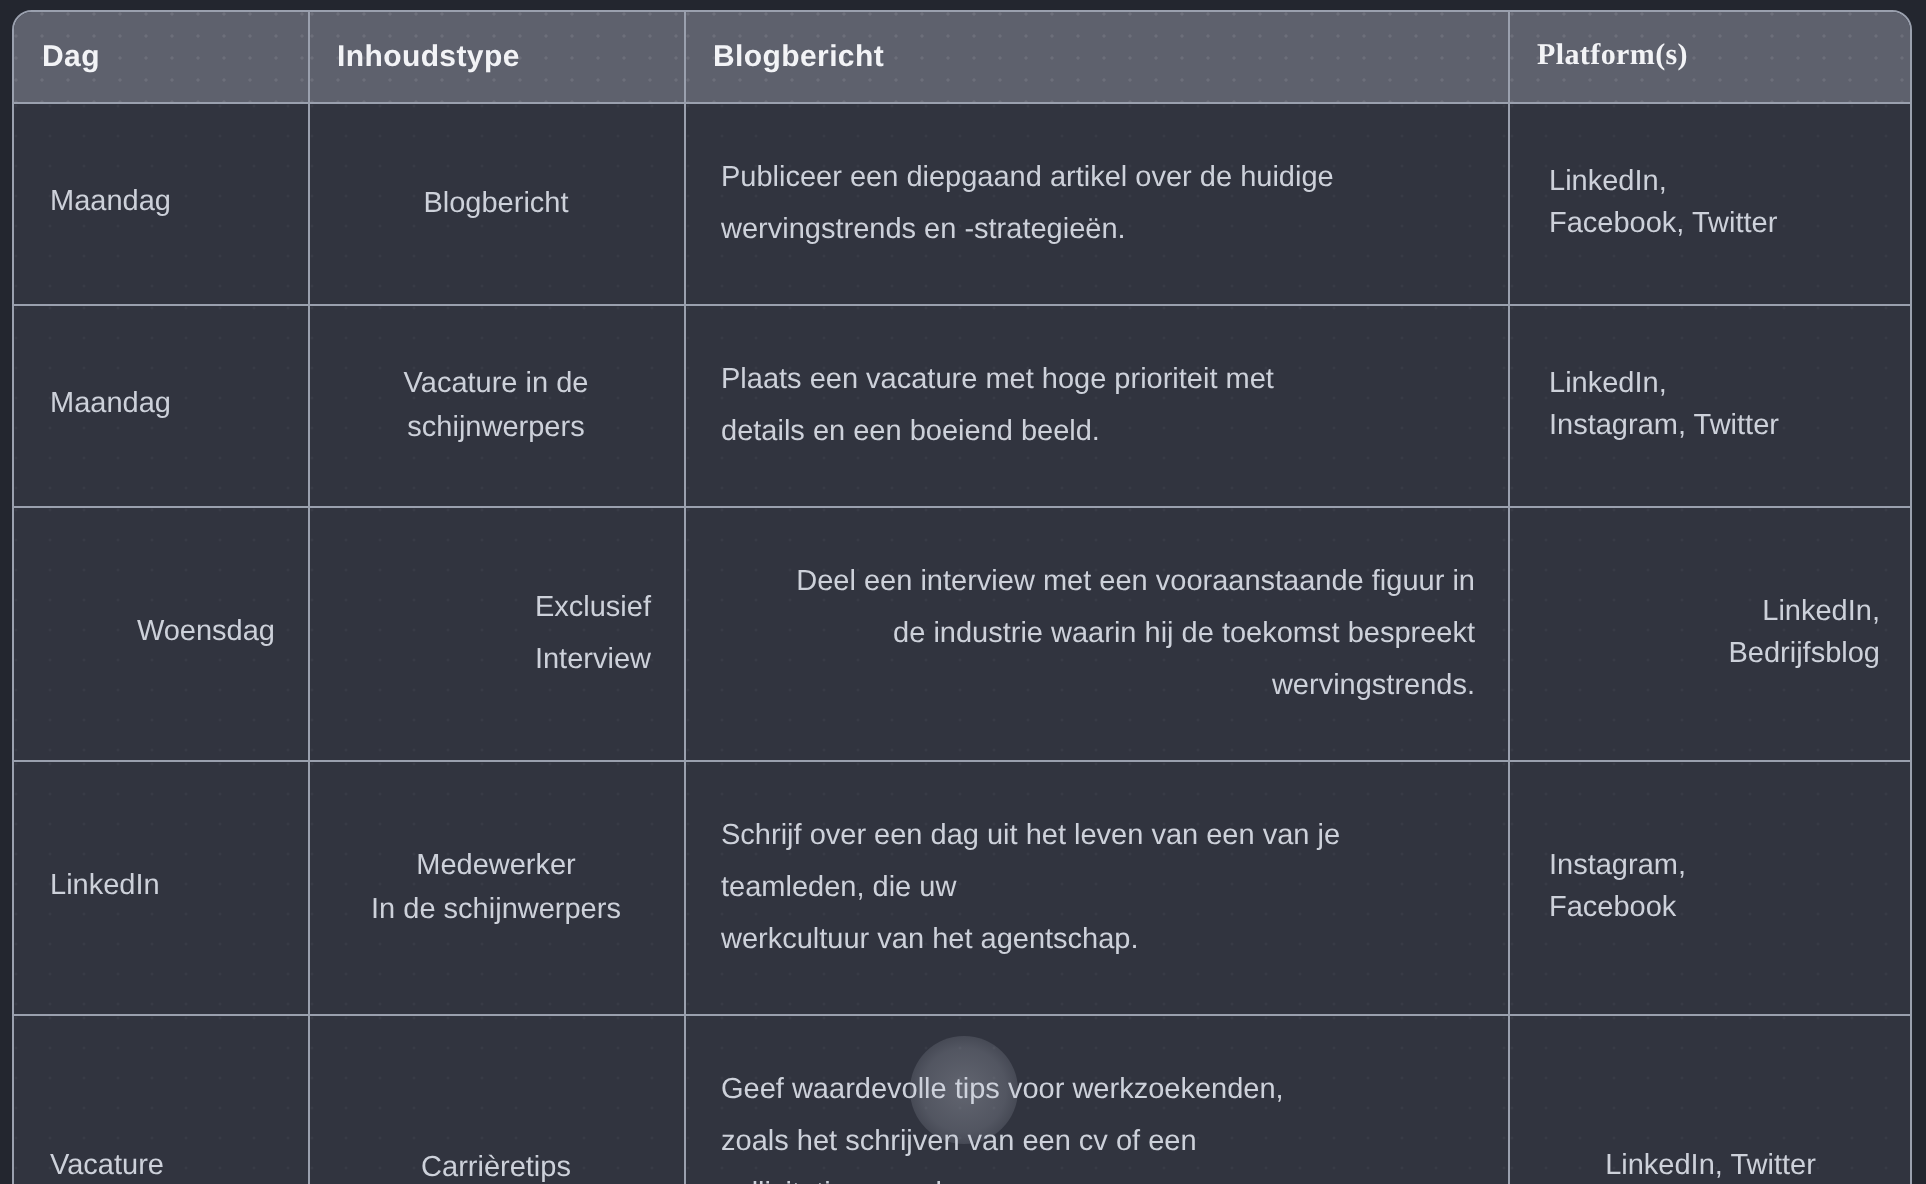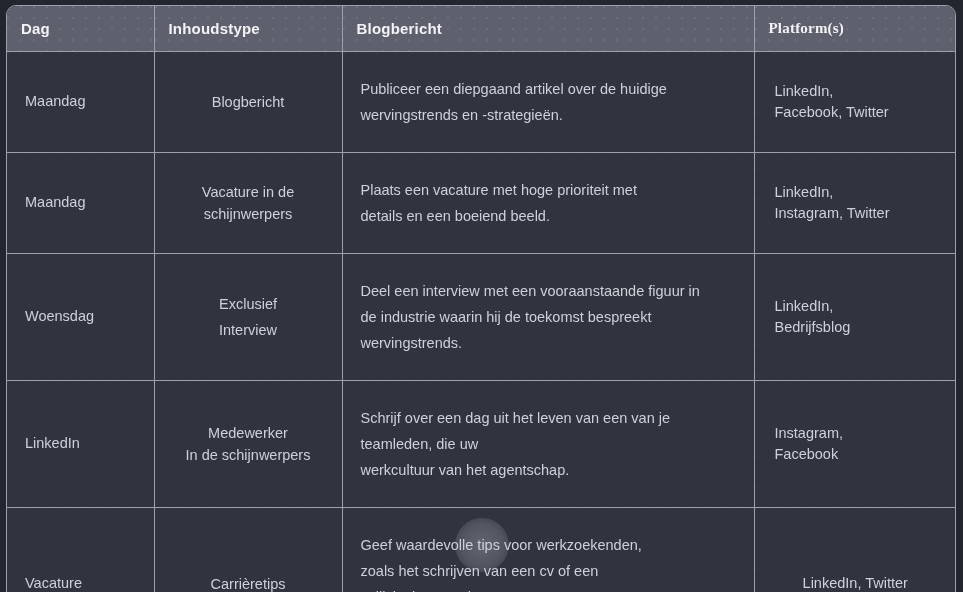--- a/index.html
+++ b/index.html
@@ -108,21 +108,21 @@
   .pf-line   { display: block; }
 
   
   td.cell-type.tight  { line-height: 22px; }
   td.cell-type.loose  { line-height: 26px; }
   td.cell-platform .pf-line { line-height: 21px; }
 
   
   tr.r-1 td { height: 86px; }
   tr.r-2 td { height: 84px; }
-  tr.r-3 td { height: 104px; }
+  tr.r-3 td { height: 104px; text-align: right; }
   tr.r-4 td { height: 113px; }
   tr.r-5 td { height: 115px; }
   tr.r-6 td { height: 60px; }
 
   
   .cursor-halo {
     position: absolute;
     left: 455px;
     top: 518px;
     width: 54px;

